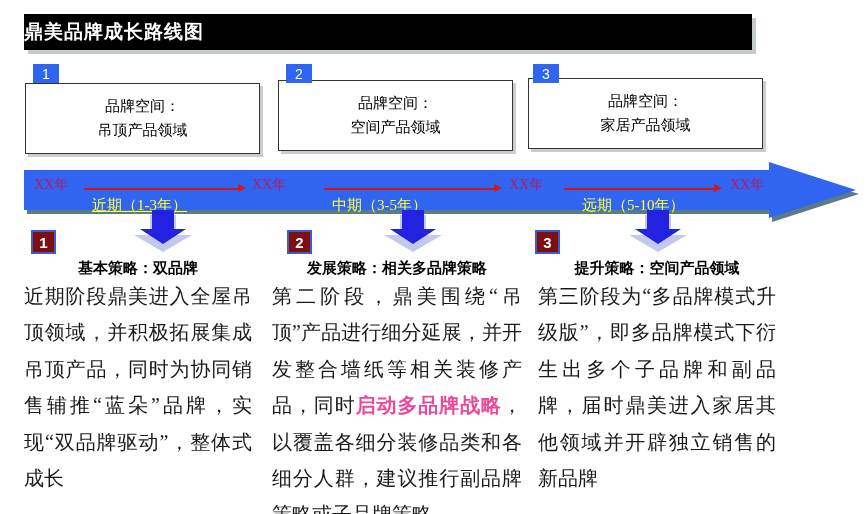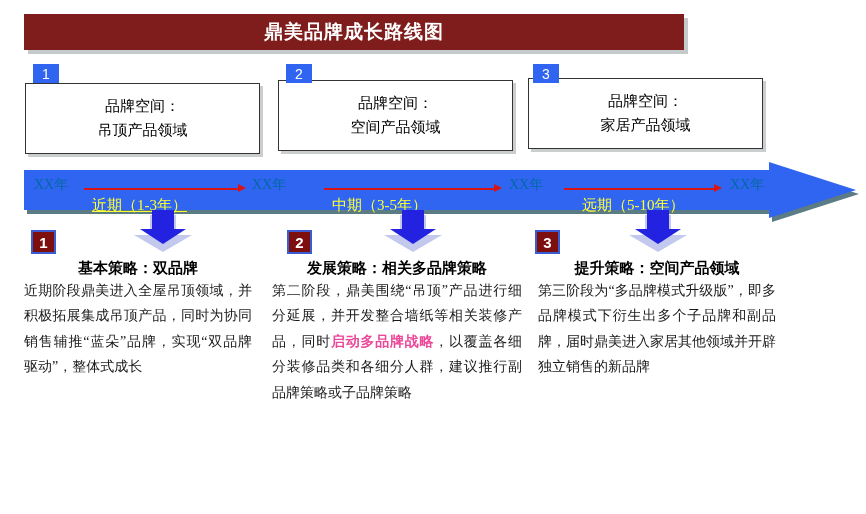--- a/index.html
+++ b/index.html
@@ -13,30 +13,30 @@
     position: relative;
     overflow: hidden;
     font-family: "Liberation Sans", "DejaVu Sans", sans-serif;
   }
 
   
   #title-banner {
     position: absolute;
     left: 24px;
     top: 14px;
-    width: 660px;
+    width: 728px;
     height: 36px;
-    background: #7f1d1d;
+    background: #000000;
     color: #ffffff;
     font-size: 19px;
     font-weight: bold;
     letter-spacing: 1px;
     display: flex;
     align-items: center;
-    justify-content: center;
+    justify-content: flex-start;
     box-shadow: 4px 4px 0 rgba(150,158,160,0.55);
   }
 
   
   .badge-top {
     position: absolute;
     width: 26px;
     height: 19px;
     background: #2f65f0;
     color: #ffffff;
@@ -92,21 +92,21 @@
     top: 0;
     width: 832px;
     height: 56px;
     background: #2f65f0;
     clip-path: polygon(0 8px, 745px 8px, 745px 0, 832px 28px, 745px 56px, 745px 48px, 0 48px);
   }
 
   
   .year-label {
     position: absolute;
-    color: #0369a1;
+    color: #be185d;
     font-size: 14px;
     font-family: "Liberation Serif", "DejaVu Serif", serif;
     top: 14px;
     z-index: 5;
     white-space: nowrap;
   }
   
   .red-arrow {
     position: absolute;
     top: 22px;
@@ -193,21 +193,21 @@
   }
   .strategy-heading {
     font-size: 15px;
     font-weight: bold;
     color: #000000;
     text-align: center;
     white-space: nowrap;
     font-family: "Liberation Serif", "DejaVu Serif", serif;
   }
   .strategy-body {
-    font-size: 14px;
+    font-size: 20px;
     color: #1a1a1a;
     line-height: 1.82;
     font-family: "Liberation Serif", "DejaVu Serif", serif;
     text-align: justify;
     text-justify: inter-ideograph;
   }
   .strategy-body b { font-weight: bold; color: #ec4899; }
 </style>
 </head>
 <body>

